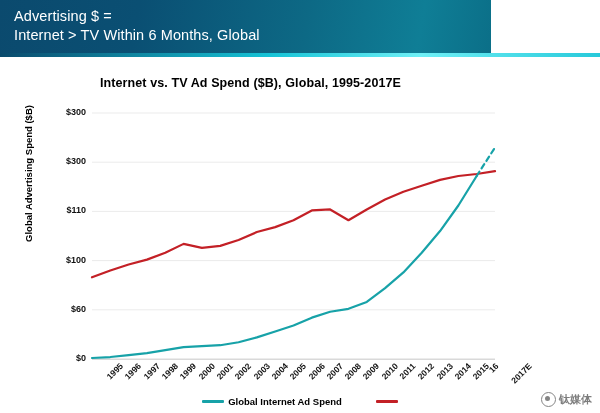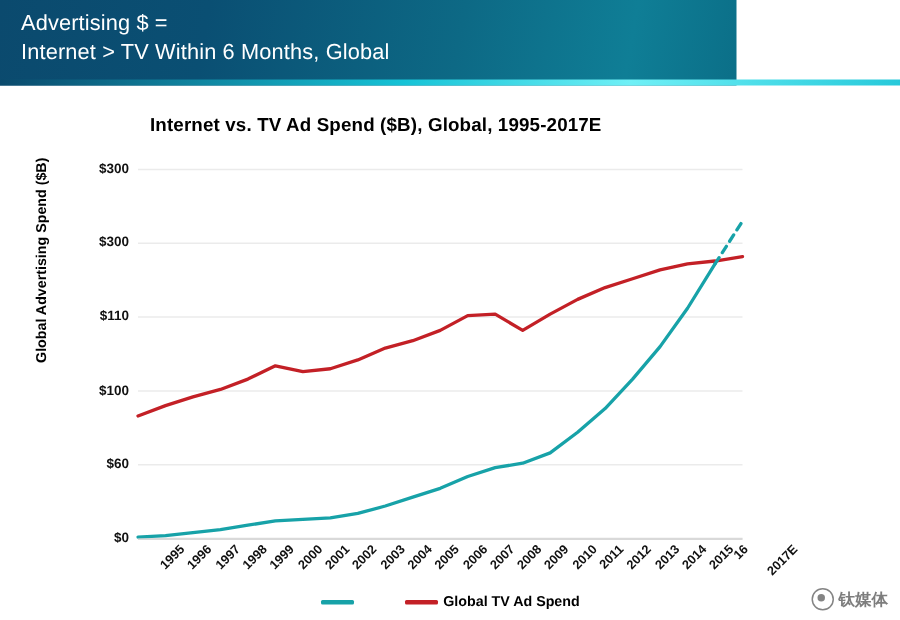--- a/index.html
+++ b/index.html
@@ -236,23 +236,23 @@
       <div class="xtick" style="left: 355.045px;">2014</div>
       <div class="xtick" style="left: 373.364px;">2015</div>
       <div class="xtick" style="left: 391.682px;">16</div>
       <div class="xtick" style="left: 410px;">2017E</div>
     </div>
 </div>
 
 <div id="legend">
     <div class="legend-item">
       <span class="legend-swatch" style="background: rgb(23, 162, 168);"></span>
+      <span>Global Internet Ad Spend</span>
     </div>
     <div class="legend-item">
       <span class="legend-swatch" style="background: rgb(195, 32, 38);"></span>
-      <span>Global TV Ad Spend</span>
     </div>
   </div>
 
 <div id="watermark">
   <div id="watermark-logo"></div>
   <div id="watermark-text">钛媒体</div>
 </div>
 
 </body></html>

